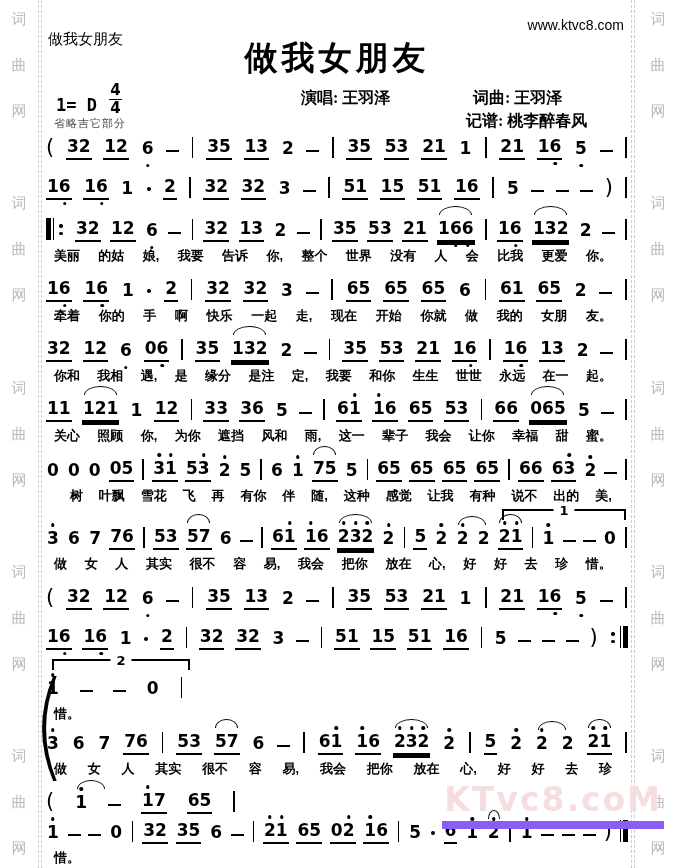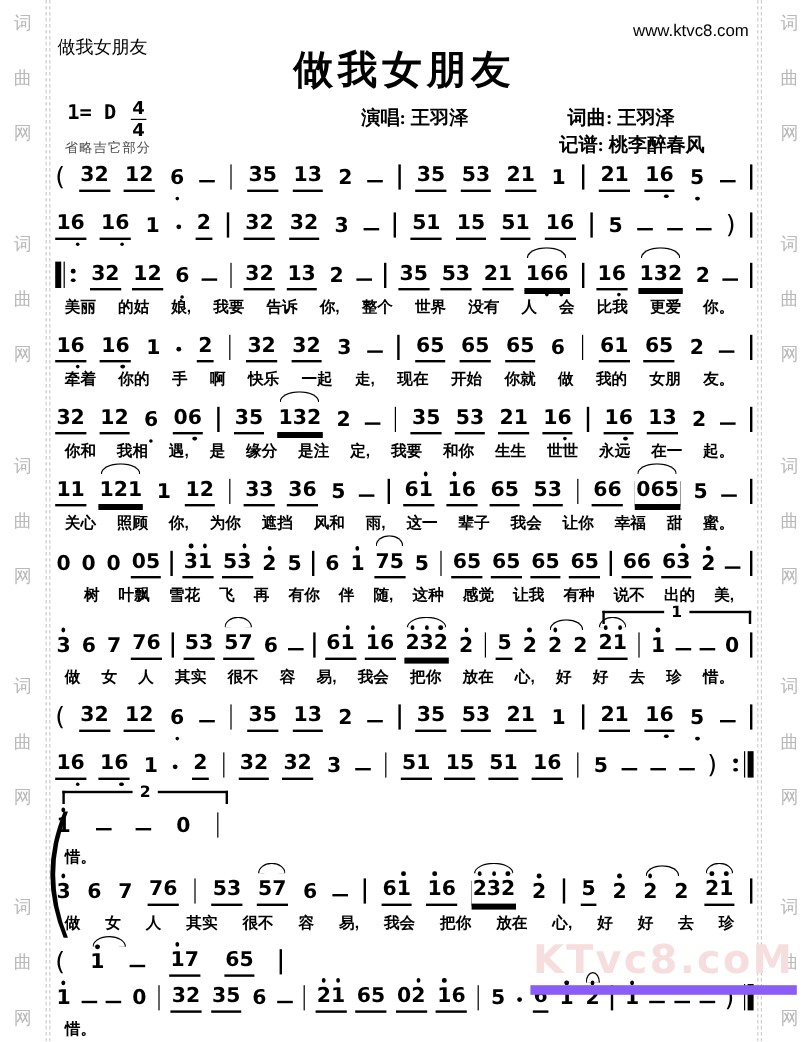--- a/index.html
+++ b/index.html
@@ -14,21 +14,21 @@
   .sideline{position:absolute;top:0;bottom:0;width:2px;
             border-left:1px dashed #cccccc;border-right:1px dashed #cccccc;}
   .sideline.left{left:38px;} .sideline.right{right:41px;}
   
   .content{position:absolute;left:46px;right:48px;top:0;}
   .header{position:relative;height:132px;}
   .site-left{position:absolute;left:2px;top:30px;font:400 15px "Liberation Sans",sans-serif;}
   .title{position:absolute;left:0;right:0;top:36px;text-align:center;
          font:900 33px "Liberation Sans",sans-serif;letter-spacing:4px;}
   .site-right{position:absolute;right:4px;top:17px;font:400 14px "Liberation Sans",sans-serif;}
-  .keysig{position:absolute;left:10px;top:84px;display:flex;align-items:flex-start;
+  .keysig{position:absolute;left:10px;top:84px;display:flex;align-items:flex-end;
           font:700 17px "DejaVu Sans Mono",monospace;}
   .meter{display:inline-flex;flex-direction:column;align-items:center;margin-left:12px;
          font:700 15px "DejaVu Sans",sans-serif;line-height:13px;}
   .mline{width:13px;height:1.5px;background:#000;margin:1.5px 0;}
   .credit-singer{position:absolute;left:255px;top:88px;font:600 16px "Liberation Serif",serif;}
   .credit-composer{position:absolute;left:427px;top:88px;font:600 16px "Liberation Serif",serif;}
   .credit-notator{position:absolute;left:420px;top:111px;font:600 16px "Liberation Serif",serif;}
   .small-note{position:absolute;left:8px;top:116px;font:400 11px "Liberation Serif",serif;
               color:#4a4a4a;letter-spacing:1px;text-align:center;}
   

